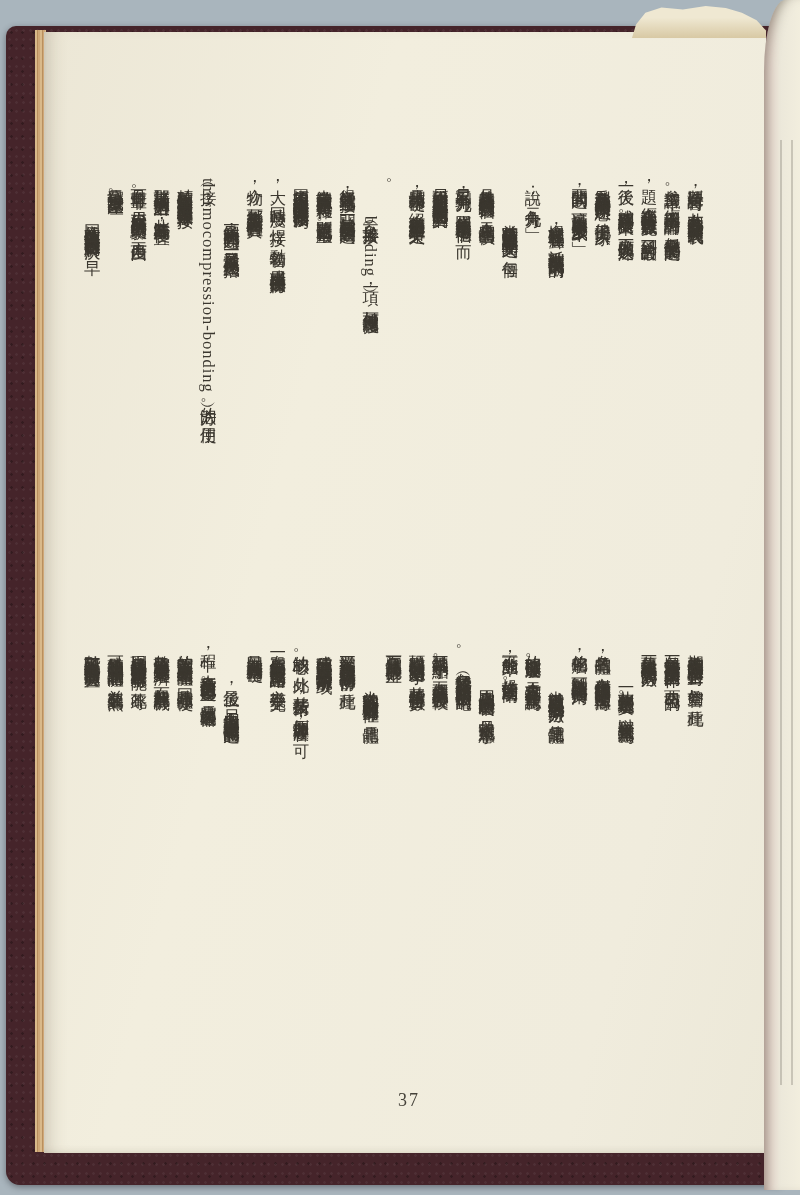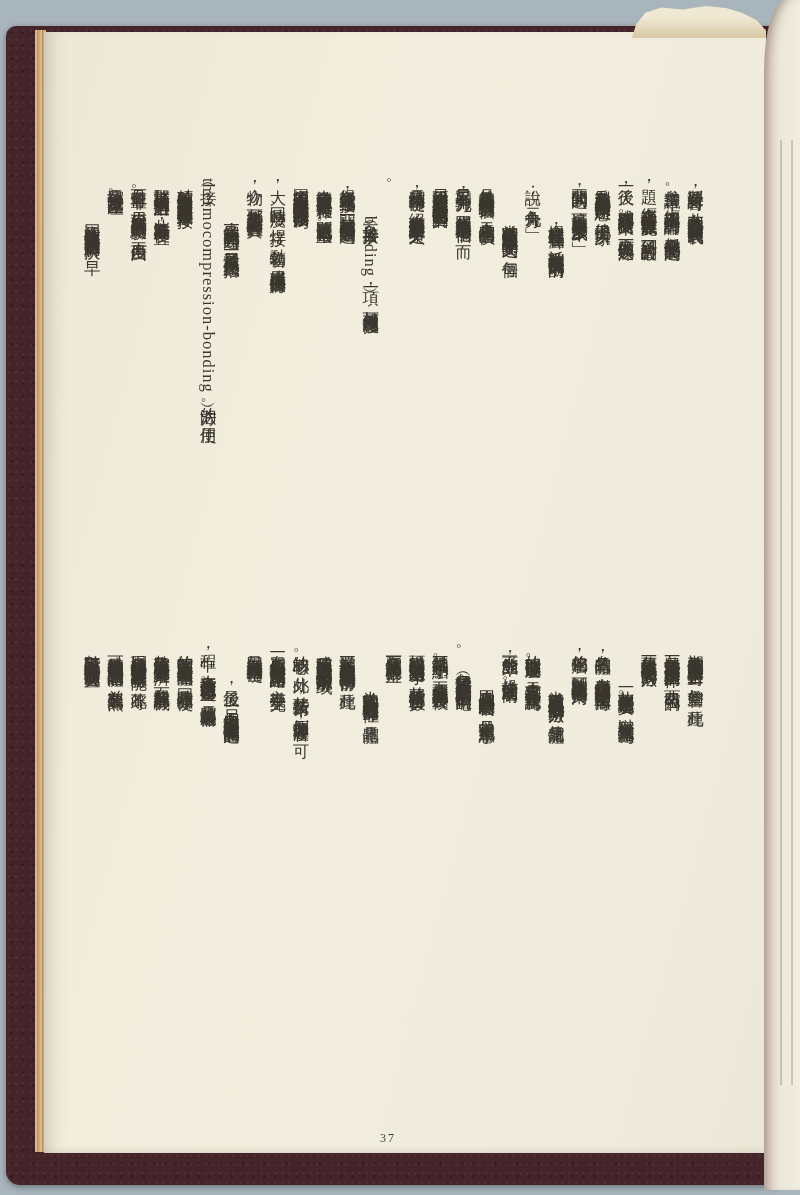--- a/index.html
+++ b/index.html
@@ -38,22 +38,22 @@
             rgba(90,85,75,.26) 0 1.6px,transparent 1.6px 11px);
          filter:blur(.5px);}
   
   .vblock{position:absolute;writing-mode:vertical-rl;text-orientation:mixed;
          font-size:16.5px;line-height:23.2px;letter-spacing:1px;
          color:var(--ink,#3b372f);height:432px;
          font-family:"Liberation Serif",serif;}
   .block1{top:144px;right:59px;}
   .block2{top:610px;right:59px;}
   .vcol{height:432px;}
-  .pagenum{position:absolute;left:336px;top:1099px;width:40px;text-align:left;
-         font-size:12px;letter-spacing:2px;color:#45423a;}
+  .pagenum{position:absolute;left:336px;top:1058px;width:40px;text-align:right;
+         font-size:18px;letter-spacing:2px;color:#45423a;}
 </style>
 </head>
 <body>
 
 <div class="scene">
   <div class="cover"></div>
   <div class="edge-strip"></div>
 
   <div class="page">
     <div class="vblock block1">

